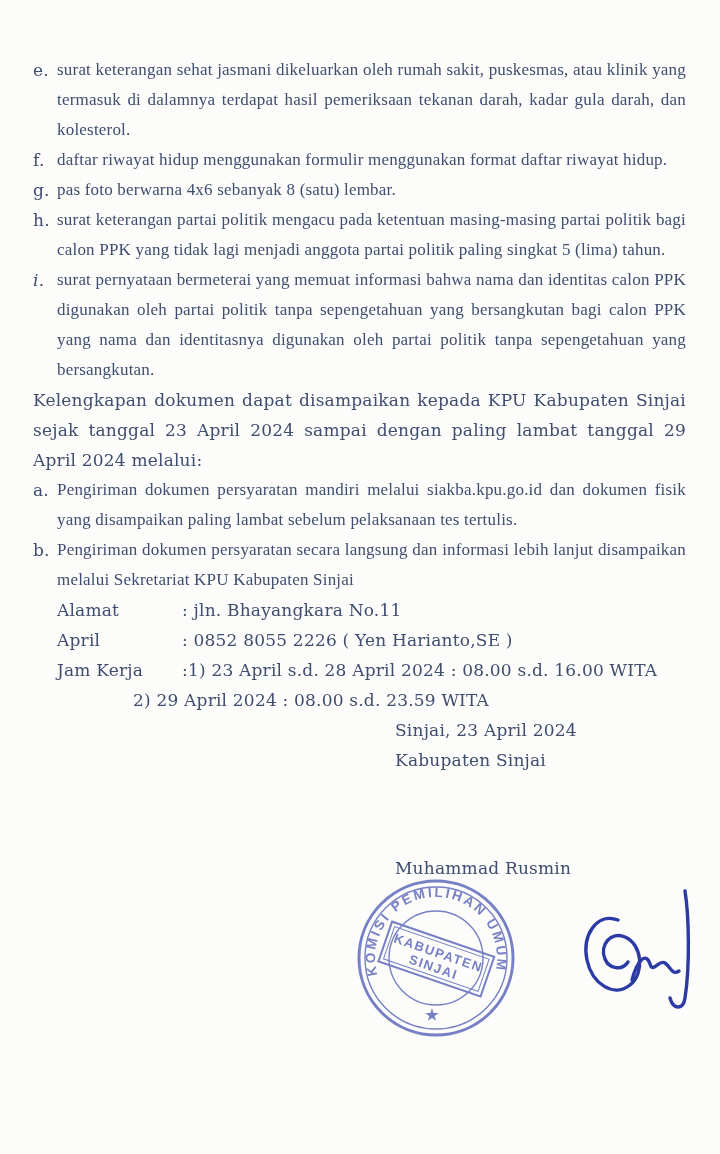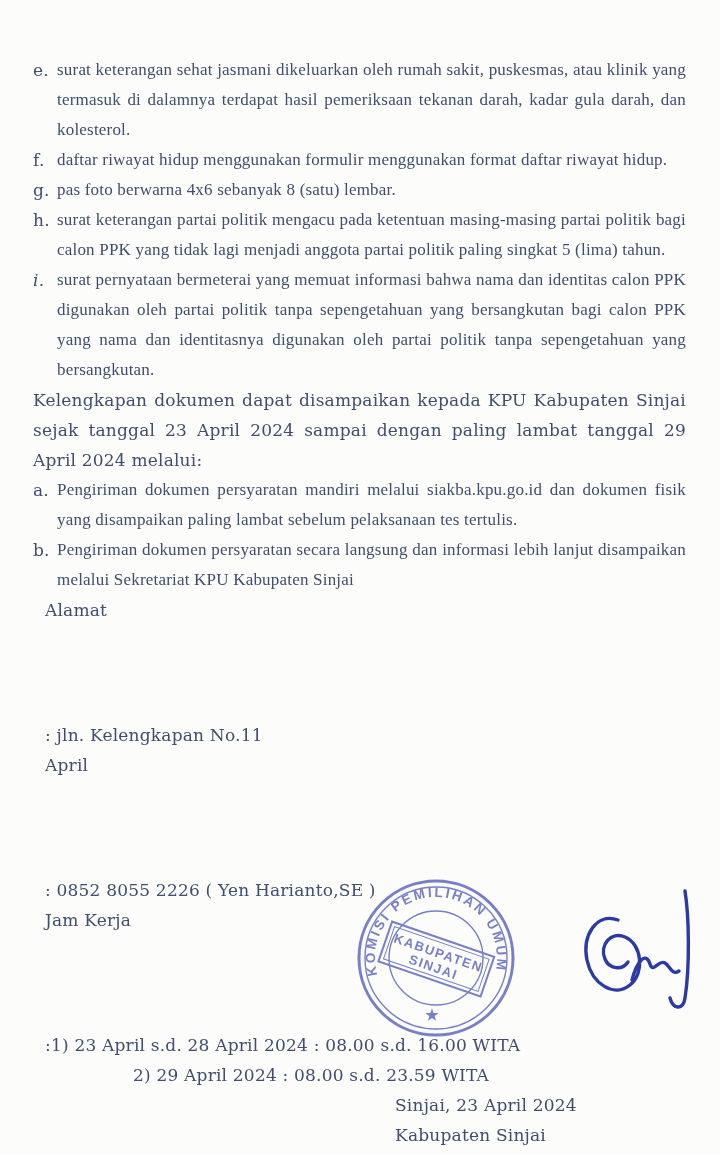--- a/index.html
+++ b/index.html
@@ -14,21 +14,21 @@
   }
   .content{
     position:absolute;left:33px;top:55px;width:653px;
     font-size:17px;line-height:30px;letter-spacing:0.2px;
   }
   .item{display:flex;}
   .item .marker{flex:0 0 24px;width:24px;}
   .item .marker.italic{font-style:italic;}
   .item .text{flex:1;text-align:justify;font-family:Liberation Serif, serif;}
   .para{text-align:justify;}
-  .contact-row{display:flex;margin-left:12px;flex-direction:column;}
+  .contact-row{display:flex;margin-left:24px;}
   .contact-row .label{flex:0 0 125px;width:125px;}
   .contact-row .value{flex:1;white-space:nowrap;}
   .contact-cont{margin-left:100px;white-space:nowrap;}
   .closing-block{
     width:290px;margin-left:362px;
   }
   .spacer-sign{height:78px;}
   
   .stamp{
     position:absolute;left:352px;top:874px;width:168px;height:168px;
@@ -73,21 +73,21 @@
       <span class="marker">a.</span>
       <span class="text">Pengiriman dokumen persyaratan mandiri melalui siakba.kpu.go.id dan dokumen fisik yang disampaikan paling lambat sebelum pelaksanaan tes tertulis.</span>
     </div>
     <div class="item">
       <span class="marker">b.</span>
       <span class="text">Pengiriman dokumen persyaratan secara langsung dan informasi lebih lanjut disampaikan melalui Sekretariat KPU Kabupaten Sinjai</span>
     </div>
 
     <div class="contact-row">
       <span class="label">Alamat</span>
-      <span class="value">: jln. Kelengkapan No.11</span>
+      <span class="value">: jln. Bhayangkara No.11</span>
     </div>
     <div class="contact-row">
       <span class="label">April</span>
       <span class="value">: 0852 8055 2226 ( Yen Harianto,SE )</span>
     </div>
     <div class="contact-row">
       <span class="label">Jam Kerja</span>
       <span class="value">:1) 23 April s.d. 28 April 2024 : 08.00 s.d. 16.00 WITA</span>
     </div>
     <div class="contact-cont">2) 29 April 2024 : 08.00 s.d. 23.59 WITA</div>

